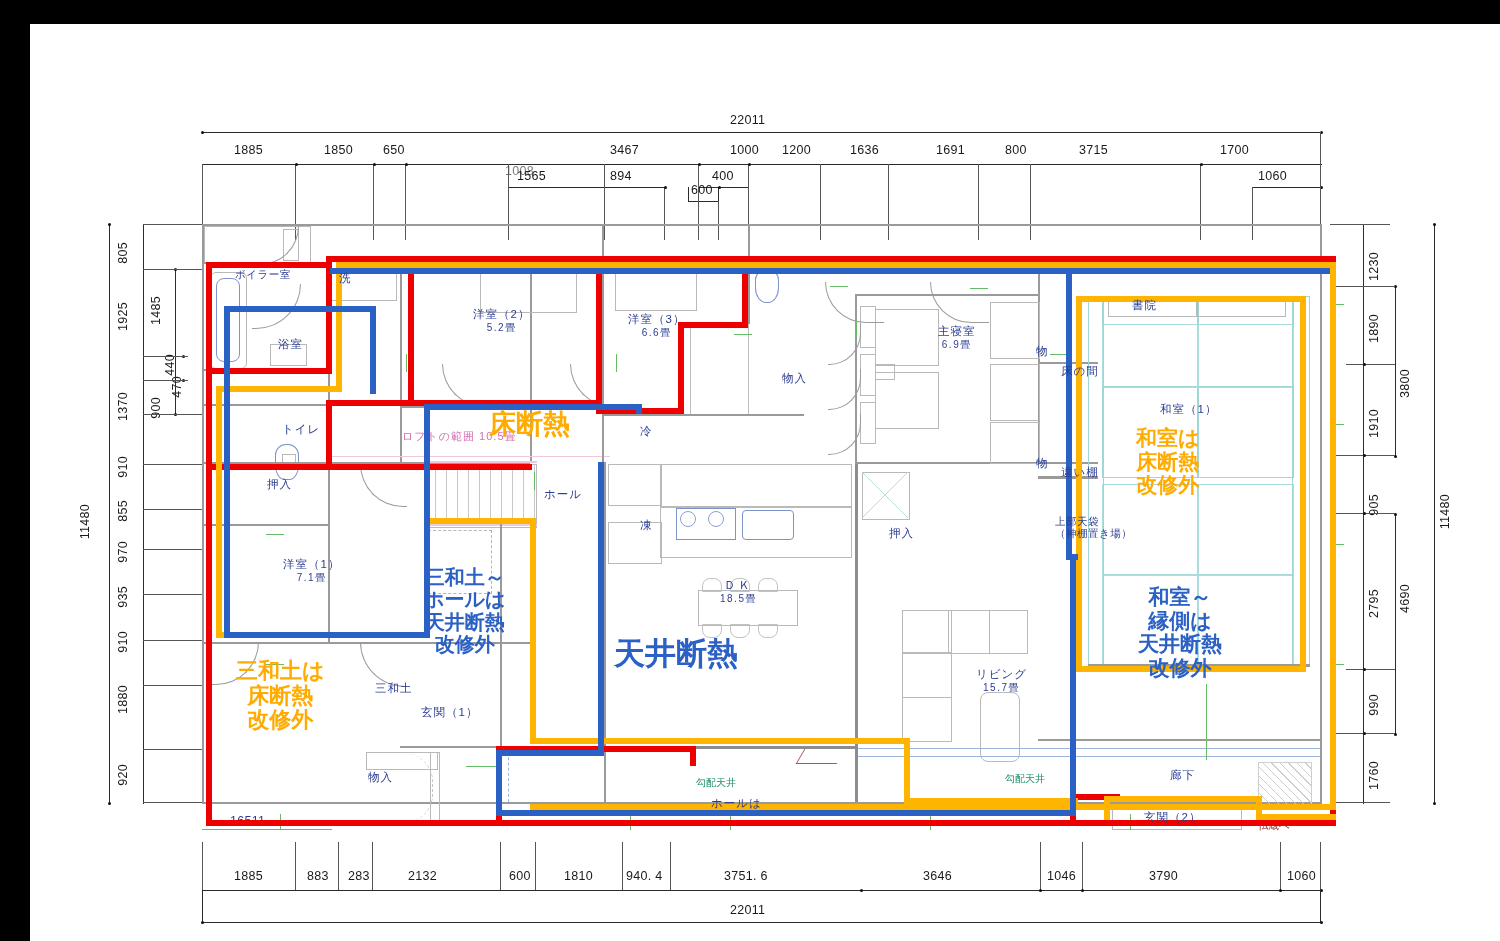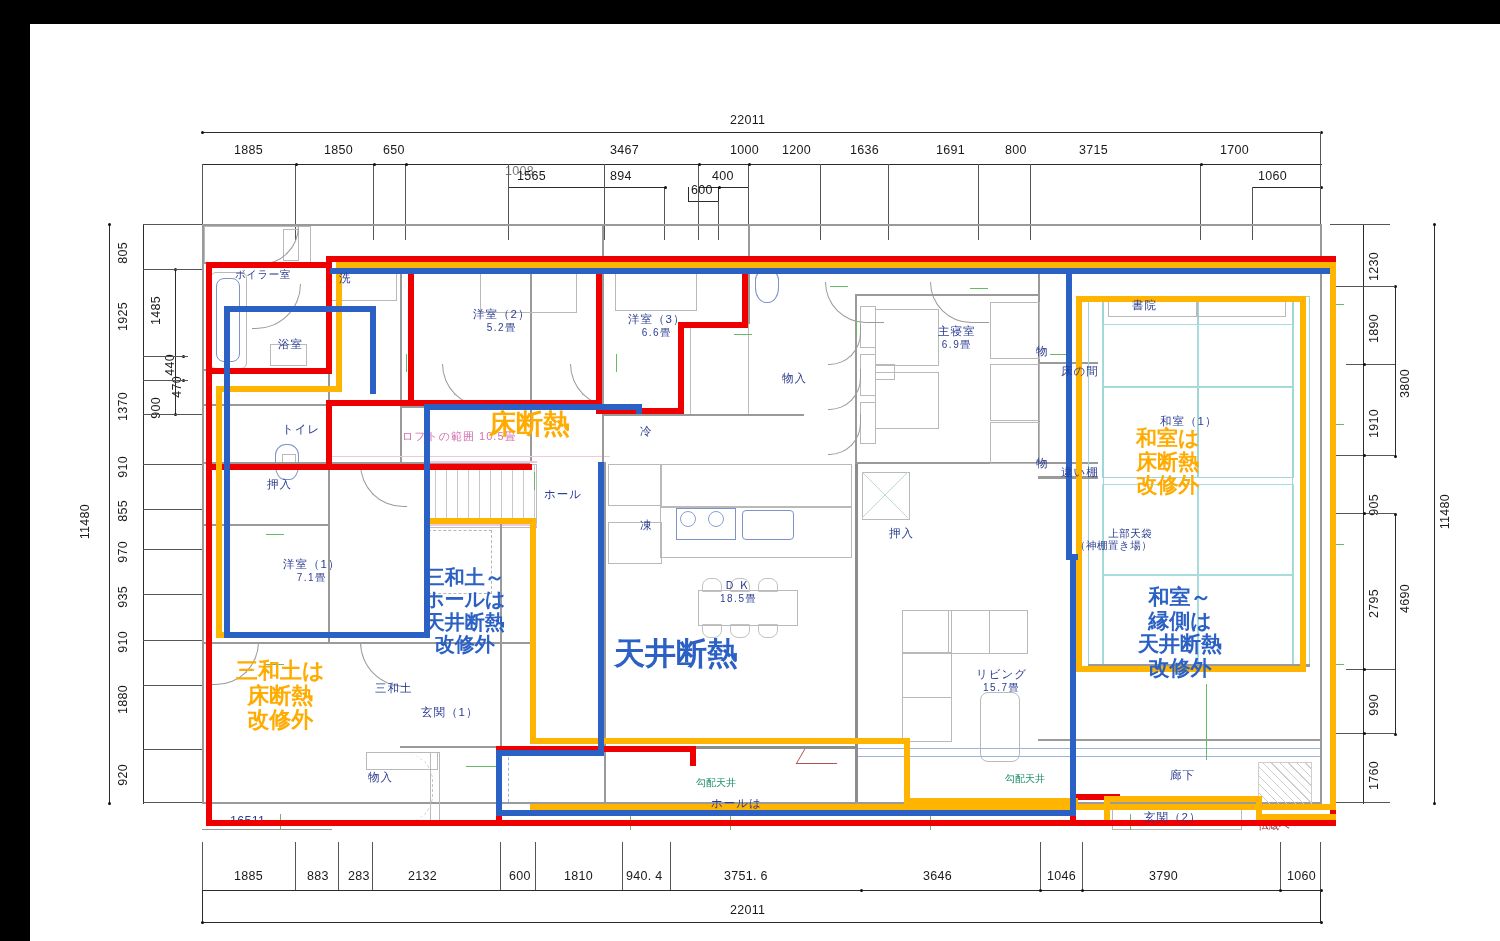--- a/index.html
+++ b/index.html
@@ -556,23 +556,23 @@
         <span class="sz">15.7畳</span>
       </div>
       <div class="rlabel" style="left:908px;top:300px;text-align:center;">
         <span>主寝室</span>
         <span class="sz">6.9畳</span>
       </div>
       <div class="rlabel" style="left:859px;top:502px;">押入</div>
       <div class="rlabel" style="left:1031px;top:340px;">床の間</div>
       <div class="rlabel" style="left:1031px;top:441px;">違い棚</div>
       <div class="rlabel" style="left:1102px;top:274px;">書院</div>
-      <div class="rlabel sm" style="left:1025px;top:504px;line-height:1.1;text-align:right;white-space:pre;margin-left:20px;">上部天袋
+      <div class="rlabel sm" style="left:1025px;top:492px;line-height:1.1;text-align:left;white-space:pre;">上部天袋
 （神棚置き場）</div>
-      <div class="rlabel" style="left:1130px;top:378px;margin-top:12px;">和室（1）</div>
+      <div class="rlabel" style="left:1130px;top:378px;">和室（1）</div>
       <div class="rlabel" style="left:1140px;top:744px;">廊下</div>
       <div class="rlabel" style="left:1114px;top:786px;">玄関（2）</div>
       <div class="rlabel" style="left:391px;top:681px;">玄関（1）</div>
       <div class="rlabel" style="left:345px;top:657px;">三和土</div>
       <div class="rlabel" style="left:681px;top:772px;">ホールは</div>
     </div>
 
     <div class="green abs" style="left:666px;top:752px;">勾配天井</div>
     <div class="green abs" style="left:975px;top:748px;">勾配天井</div>
 

